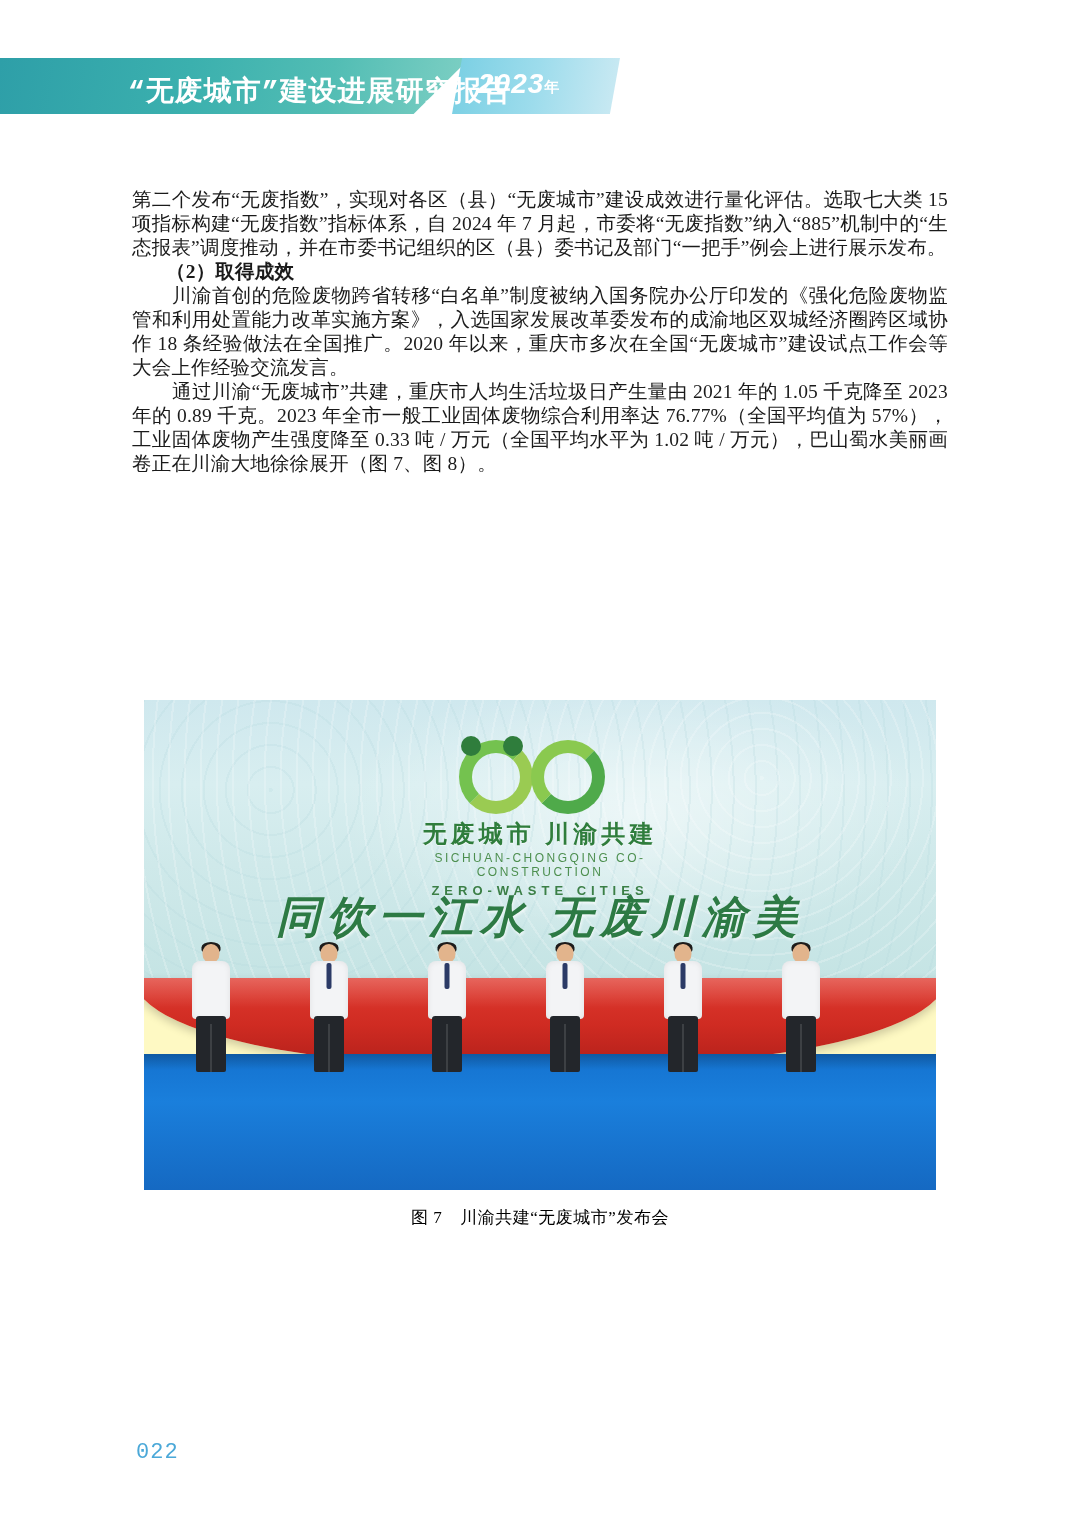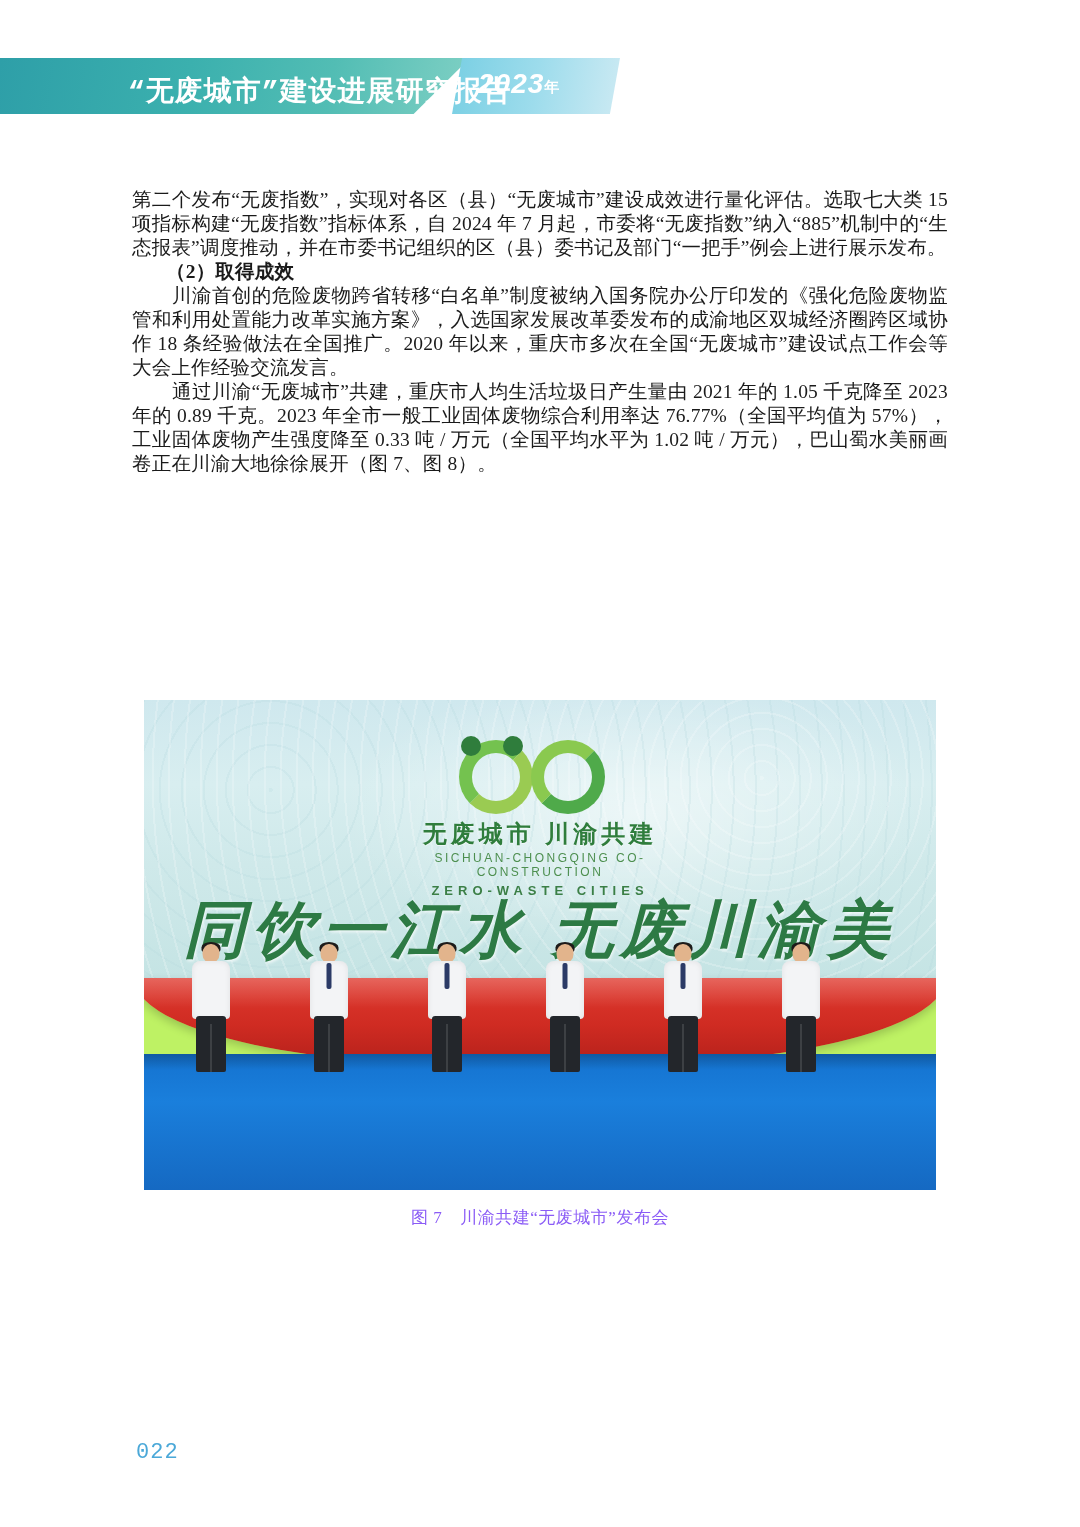--- a/index.html
+++ b/index.html
@@ -100,21 +100,21 @@
     position: absolute;
     left: 144px;
     top: 700px;
     width: 792px;
   }
   .photo {
     position: relative;
     width: 792px;
     height: 490px;
     overflow: hidden;
-    background: #bef264;
+    background: #fef9c3;
   }
   
   .photo-screen {
     position: absolute;
     left: 0; top: 0; right: 0;
     height: 300px;
     background:
       radial-gradient(ellipse 420px 200px at 62% 38%, rgba(255,255,255,0.55) 0%, rgba(255,255,255,0.0) 70%),
       linear-gradient(180deg, #cfe8ee 0%, #d8eef0 28%, #cfe9ea 55%, #c3e3e3 100%);
   }
@@ -164,21 +164,21 @@
     margin-top:1px;
   }
   .logo-en2{
     font-size:13px; letter-spacing:5px; color:#3b7f46; font-weight:bold;
     font-family:"Liberation Sans",sans-serif;
     margin-top:4px;
   }
   .slogan{
     position:absolute;
     left:50%; top:188px; transform:translateX(-50%);
-    font-size:62px;
+    font-size:44px;
     color:#2d7a44;
     font-weight:bold;
     font-style:italic;
     letter-spacing:7px;
     white-space:nowrap;
     text-shadow:1px 2px 3px rgba(255,255,255,.7);
     font-family:"Liberation Serif",serif;
   }
   
   .ribbon{
@@ -247,21 +247,21 @@
   .p1{left:46px;}
   .p2{left:164px;}
   .p3{left:282px;}
   .p4{left:400px;}
   .p5{left:518px;}
   .p6{left:636px;}
 
   .fig-caption {
     margin-top: 16px;
     text-align: center;
-    color: #8b5cf6;
+    color: #000000;
     font-size: 17px;
     letter-spacing: 0.5px;
   }
   .fig-caption .num { margin-right: 18px; }
 
   
   .page-number {
     position: absolute;
     left: 136px;
     top: 1440px;

